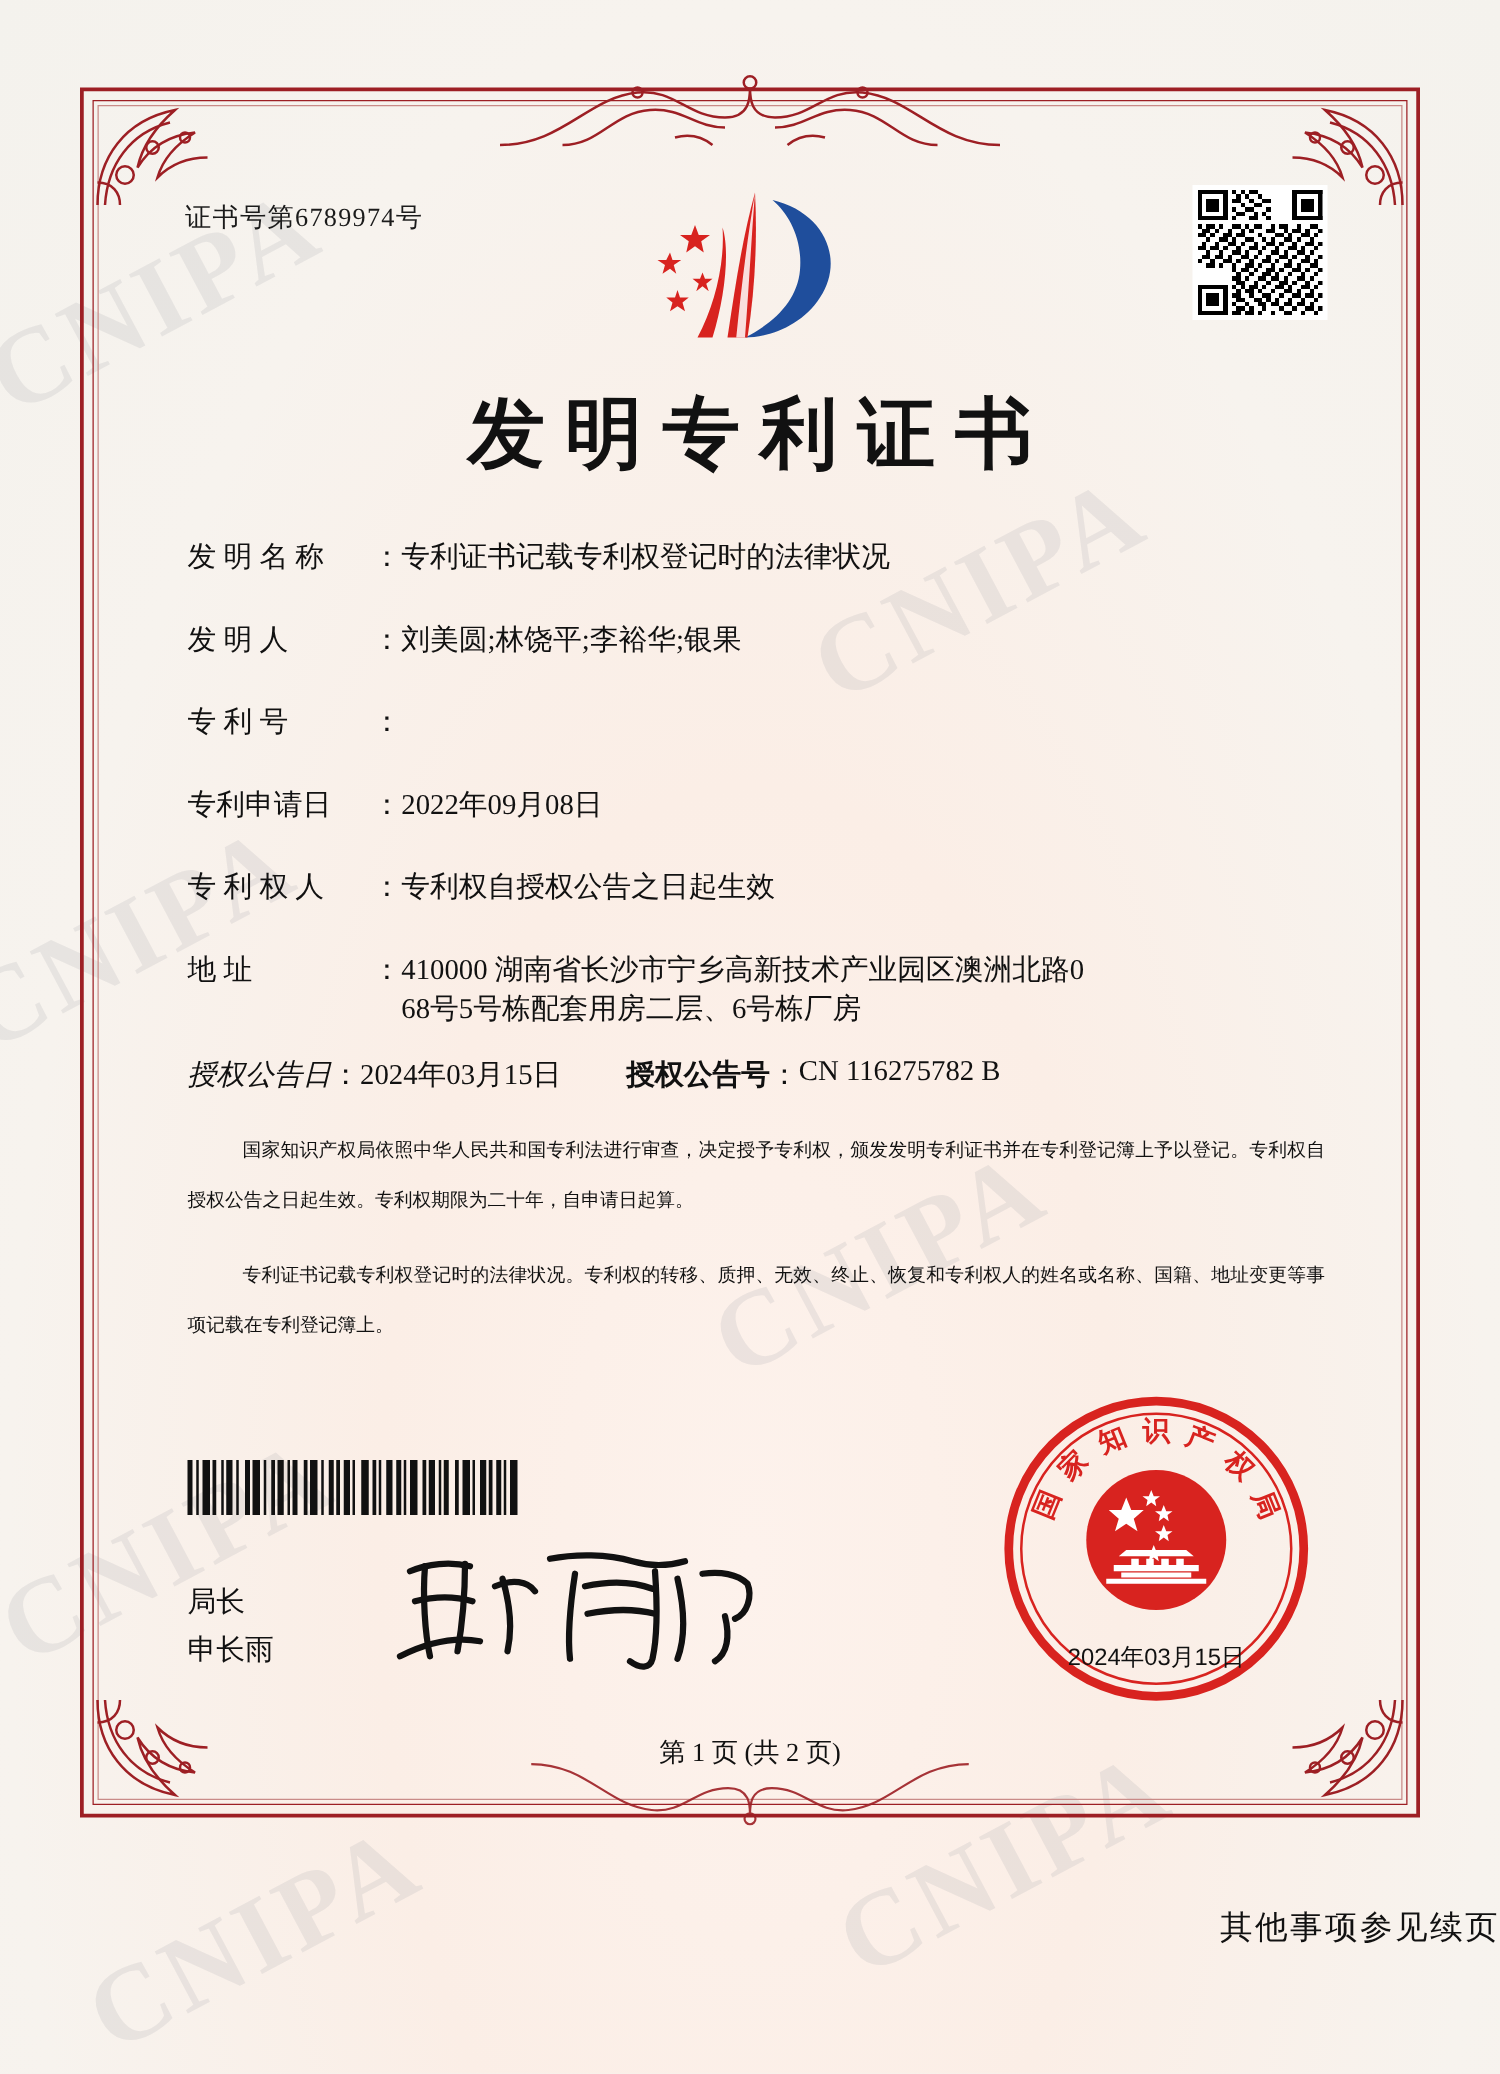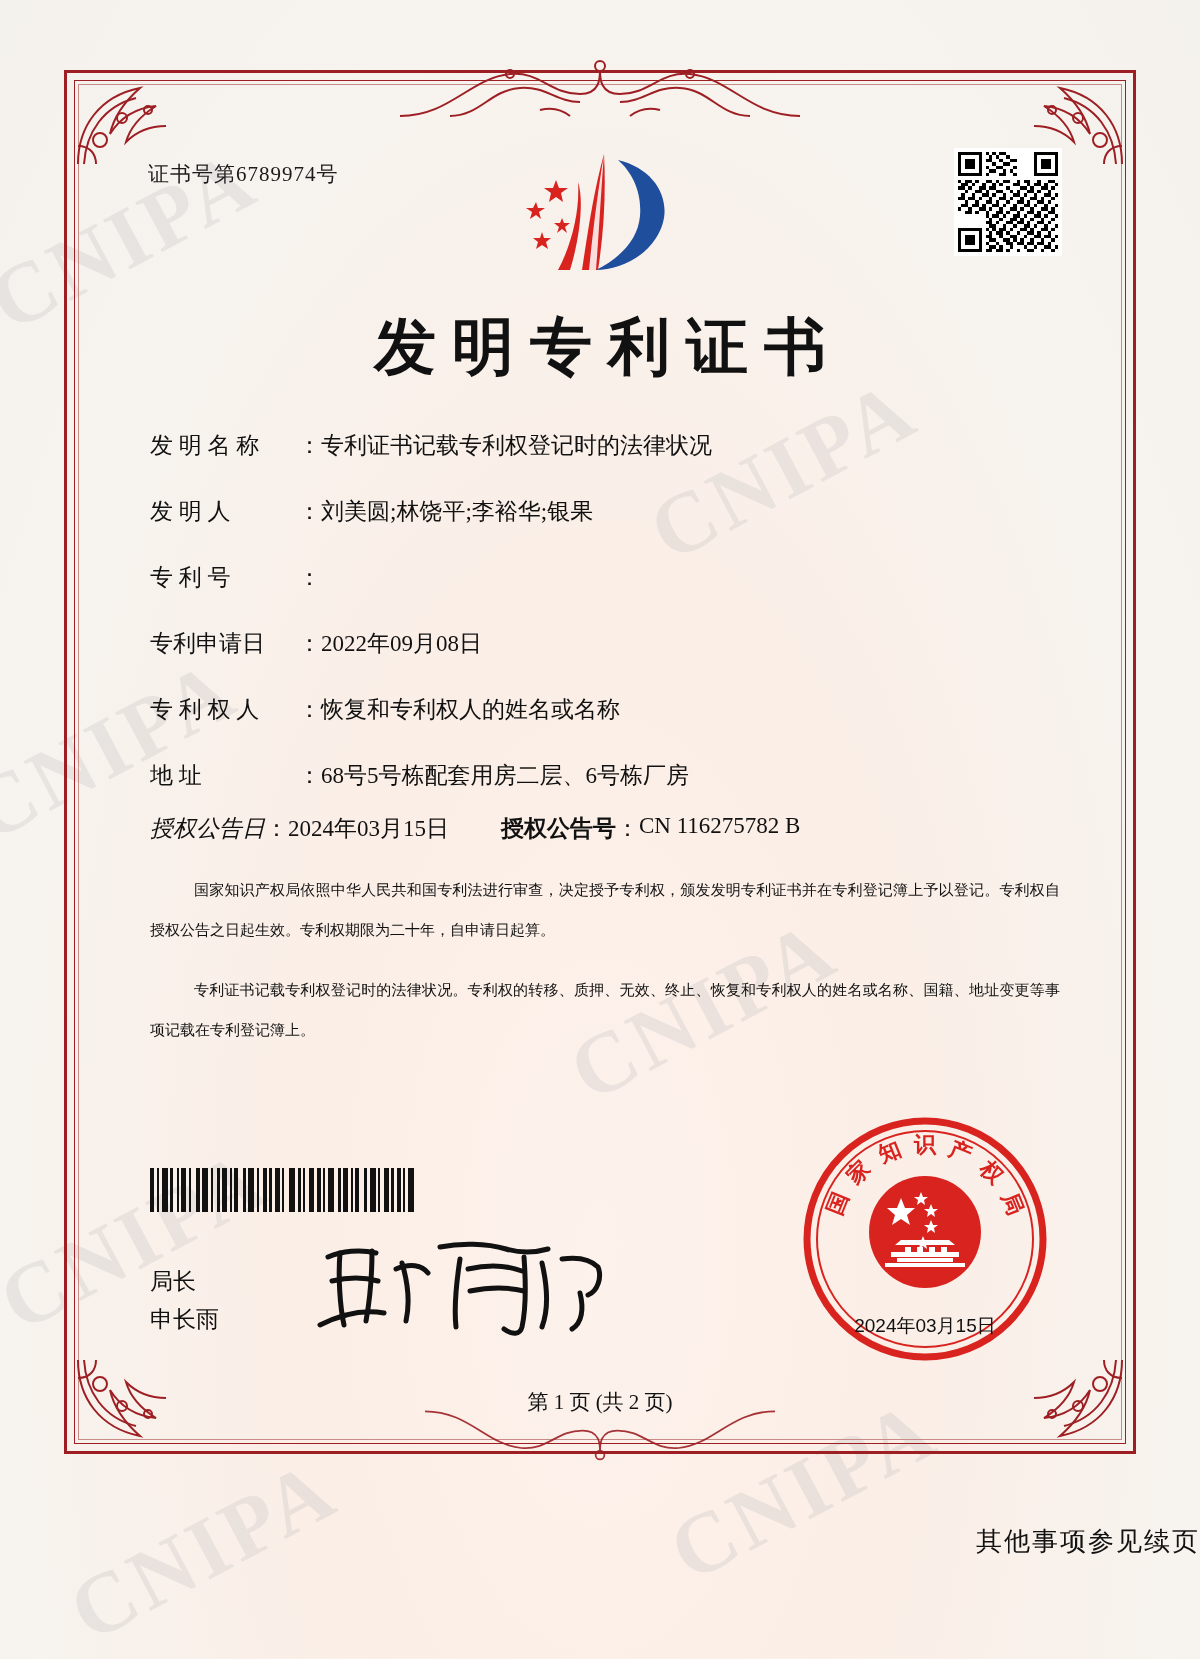--- a/index.html
+++ b/index.html
@@ -559,27 +559,28 @@
 
       <div class="row">
         <div class="label">专利申请日</div>
         <div class="colon">：</div>
         <div class="value">2022年09月08日</div>
       </div>
 
       <div class="row">
         <div class="label">专 利 权 人</div>
         <div class="colon">：</div>
-        <div class="value">恢复和专利权人的姓名或名称</div>
+        <div class="value">专利权自授权公告之日起生效</div>
       </div>
 
       <div class="row" style="margin-bottom:22px;">
         <div class="label">地 址</div>
         <div class="colon">：</div>
         <div class="value">
+          <span>410000 湖南省长沙市宁乡高新技术产业园区澳洲北路0</span>
           <span class="l2">68号5号栋配套用房二层、6号栋厂房</span>
         </div>
       </div>
 
       <div class="row-grant">
         <span class="grant-date-label">授权公告日</span>
         <span>：</span>
         <span>2024年03月15日</span>
         <span class="grant-no-wrap">授权公告号</span>
         <span>：</span>

